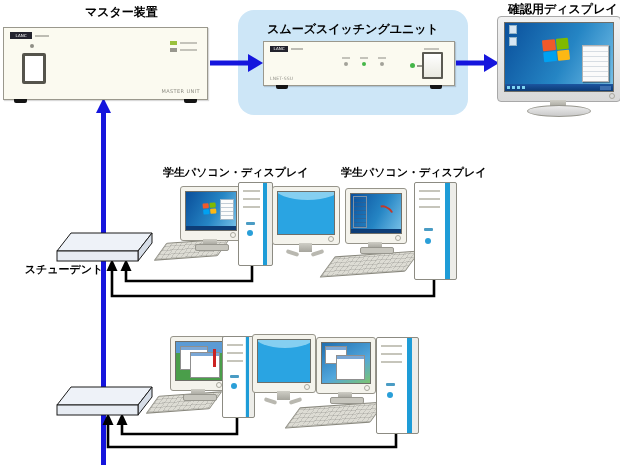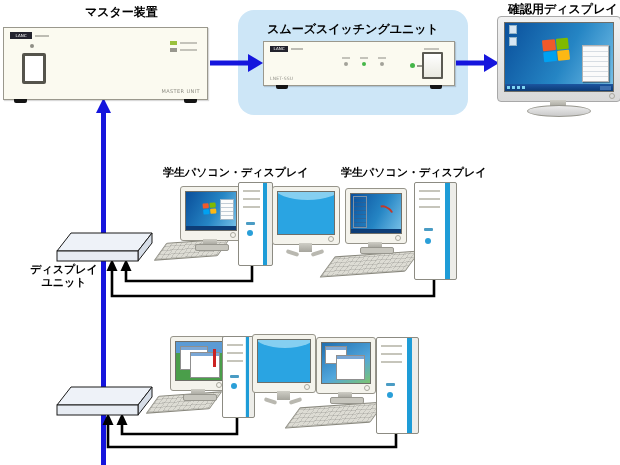--- a/index.html
+++ b/index.html
@@ -118,22 +118,21 @@
       <rect x="57" y="405" width="81" height="10" fill="#e7ecf3" stroke="#1a1a1a"></rect>
     </g>
   </svg>
 
   <div class="lbl" style="left:57px;top:4px;margin-left:28px;">マスター装置</div>
   <div class="lbl" style="left:238px;top:21px;width:230px;text-align:center;">スムーズスイッチングユニット</div>
   <div class="lbl" style="left:508px;top:1px;font-family:Liberation Mono, monospace;">確認用ディスプレイ</div>
   <div class="lbl small" style="left:163px;top:165px;">学生パソコン・ディスプレイ</div>
   <div class="lbl small" style="left:341px;top:165px;">学生パソコン・ディスプレイ</div>
   <div class="unit-lbl">
-    <div>ディスプレイ</div>
-    <div>ユニット</div>
+    <div>スチューデント</div>
   </div>
 
   <div class="dev" style="left:3px;top:27px;width:203px;height:71px;">
     <div class="chip" style="left:6px;top:4px;width:22px;height:7px;">LANC</div>
     <span class="chipsub" style="left:31px;top:7px;width:14px;"></span>
     <span class="m-minled"></span>
     <div class="m-pwr"></div>
     <span class="ind" style="top:13px;background:#9ac13c;"></span>
     <span class="ind" style="top:20px;background:#98978e;"></span>
     <div class="mu-text">MASTER UNIT</div>

